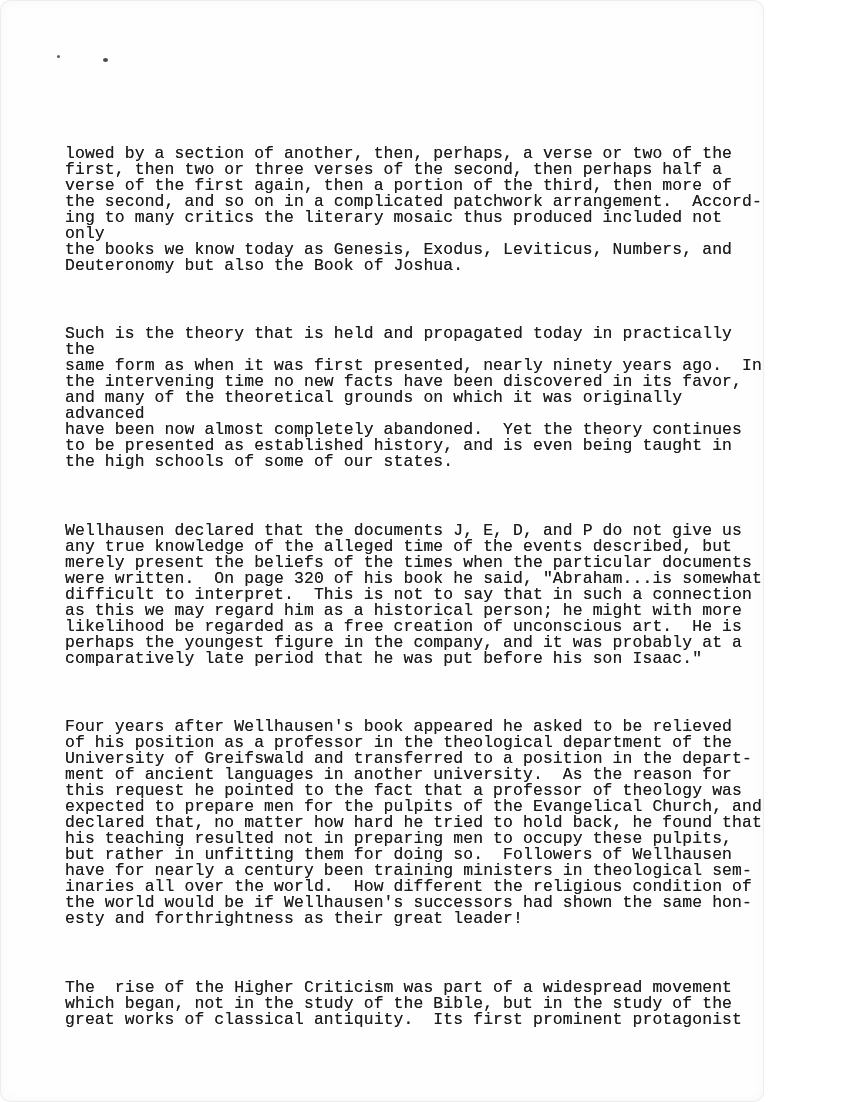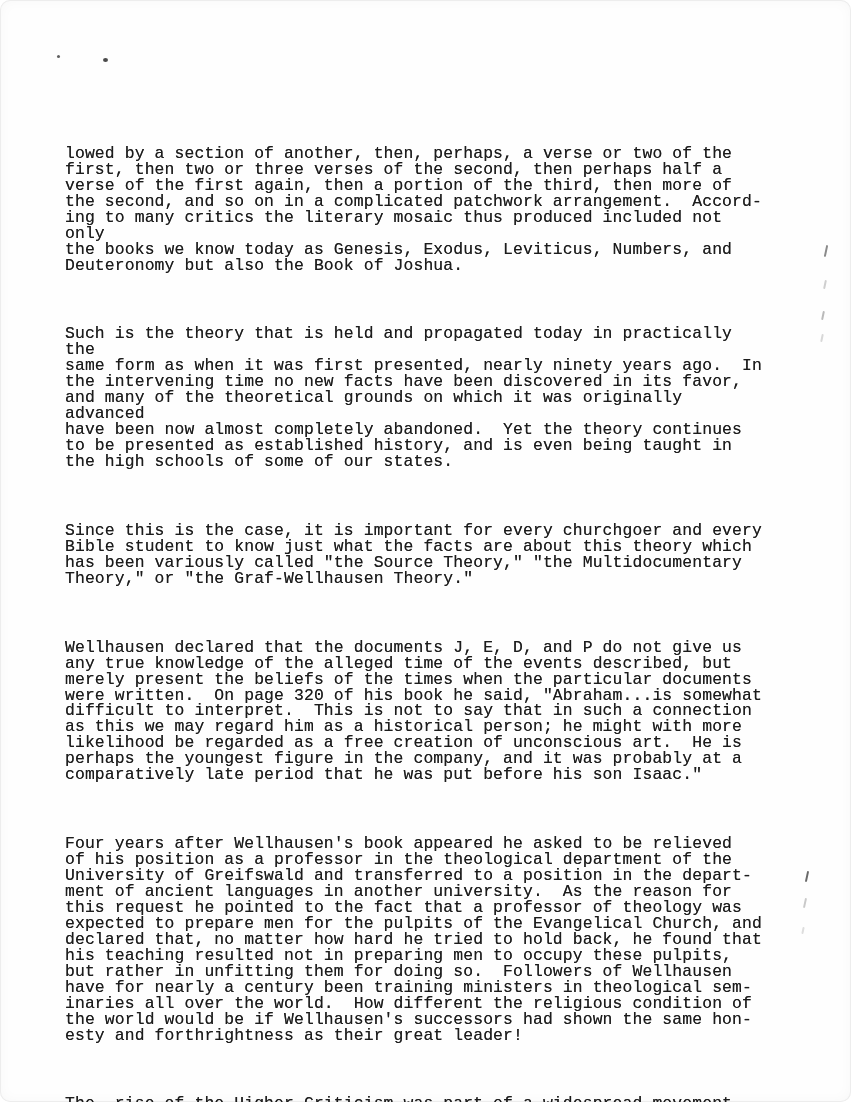--- a/index.html
+++ b/index.html
@@ -7,21 +7,21 @@
     padding: 0;
     background: #ffffff;
   }
   body {
     width: 851px;
     height: 1102px;
     overflow: hidden;
   }
   .page {
     position: relative;
-    width: 851px;
+    width: 764px;
     height: 1102px;
     background: var(--paper, #fefefe);
     border-radius: 10px;
     box-shadow: inset 0 0 0 1px #ededed, inset 0 0 14px rgba(0,0,0,0.03);
     overflow: hidden;
     font-family: "Liberation Mono", "DejaVu Sans Mono", monospace;
     color: var(--ink, #1c1c1c);
   }
   .text-block {
     position: absolute;
@@ -80,24 +80,20 @@
 ing to many critics the literary mosaic thus produced included not only
 the books we know today as Genesis, Exodus, Leviticus, Numbers, and
 Deuteronomy but also the Book of Joshua.</p>
     <p>Such is the theory that is held and propagated today in practically the
 same form as when it was first presented, nearly ninety years ago.  In
 the intervening time no new facts have been discovered in its favor,
 and many of the theoretical grounds on which it was originally advanced
 have been now almost completely abandoned.  Yet the theory continues
 to be presented as established history, and is even being taught in
 the high schools of some of our states.</p>
-    <p>Since this is the case, it is important for every churchgoer and every
-Bible student to know just what the facts are about this theory which
-has been variously called "the Source Theory," "the Multidocumentary
-Theory," or "the Graf-Wellhausen Theory."</p>
     <p>Wellhausen declared that the documents J, E, D, and P do not give us
 any true knowledge of the alleged time of the events described, but
 merely present the beliefs of the times when the particular documents
 were written.  On page 320 of his book he said, "Abraham...is somewhat
 difficult to interpret.  This is not to say that in such a connection
 as this we may regard him as a historical person; he might with more
 likelihood be regarded as a free creation of unconscious art.  He is
 perhaps the youngest figure in the company, and it was probably at a
 comparatively late period that he was put before his son Isaac."</p>
     <p>Four years after Wellhausen's book appeared he asked to be relieved

